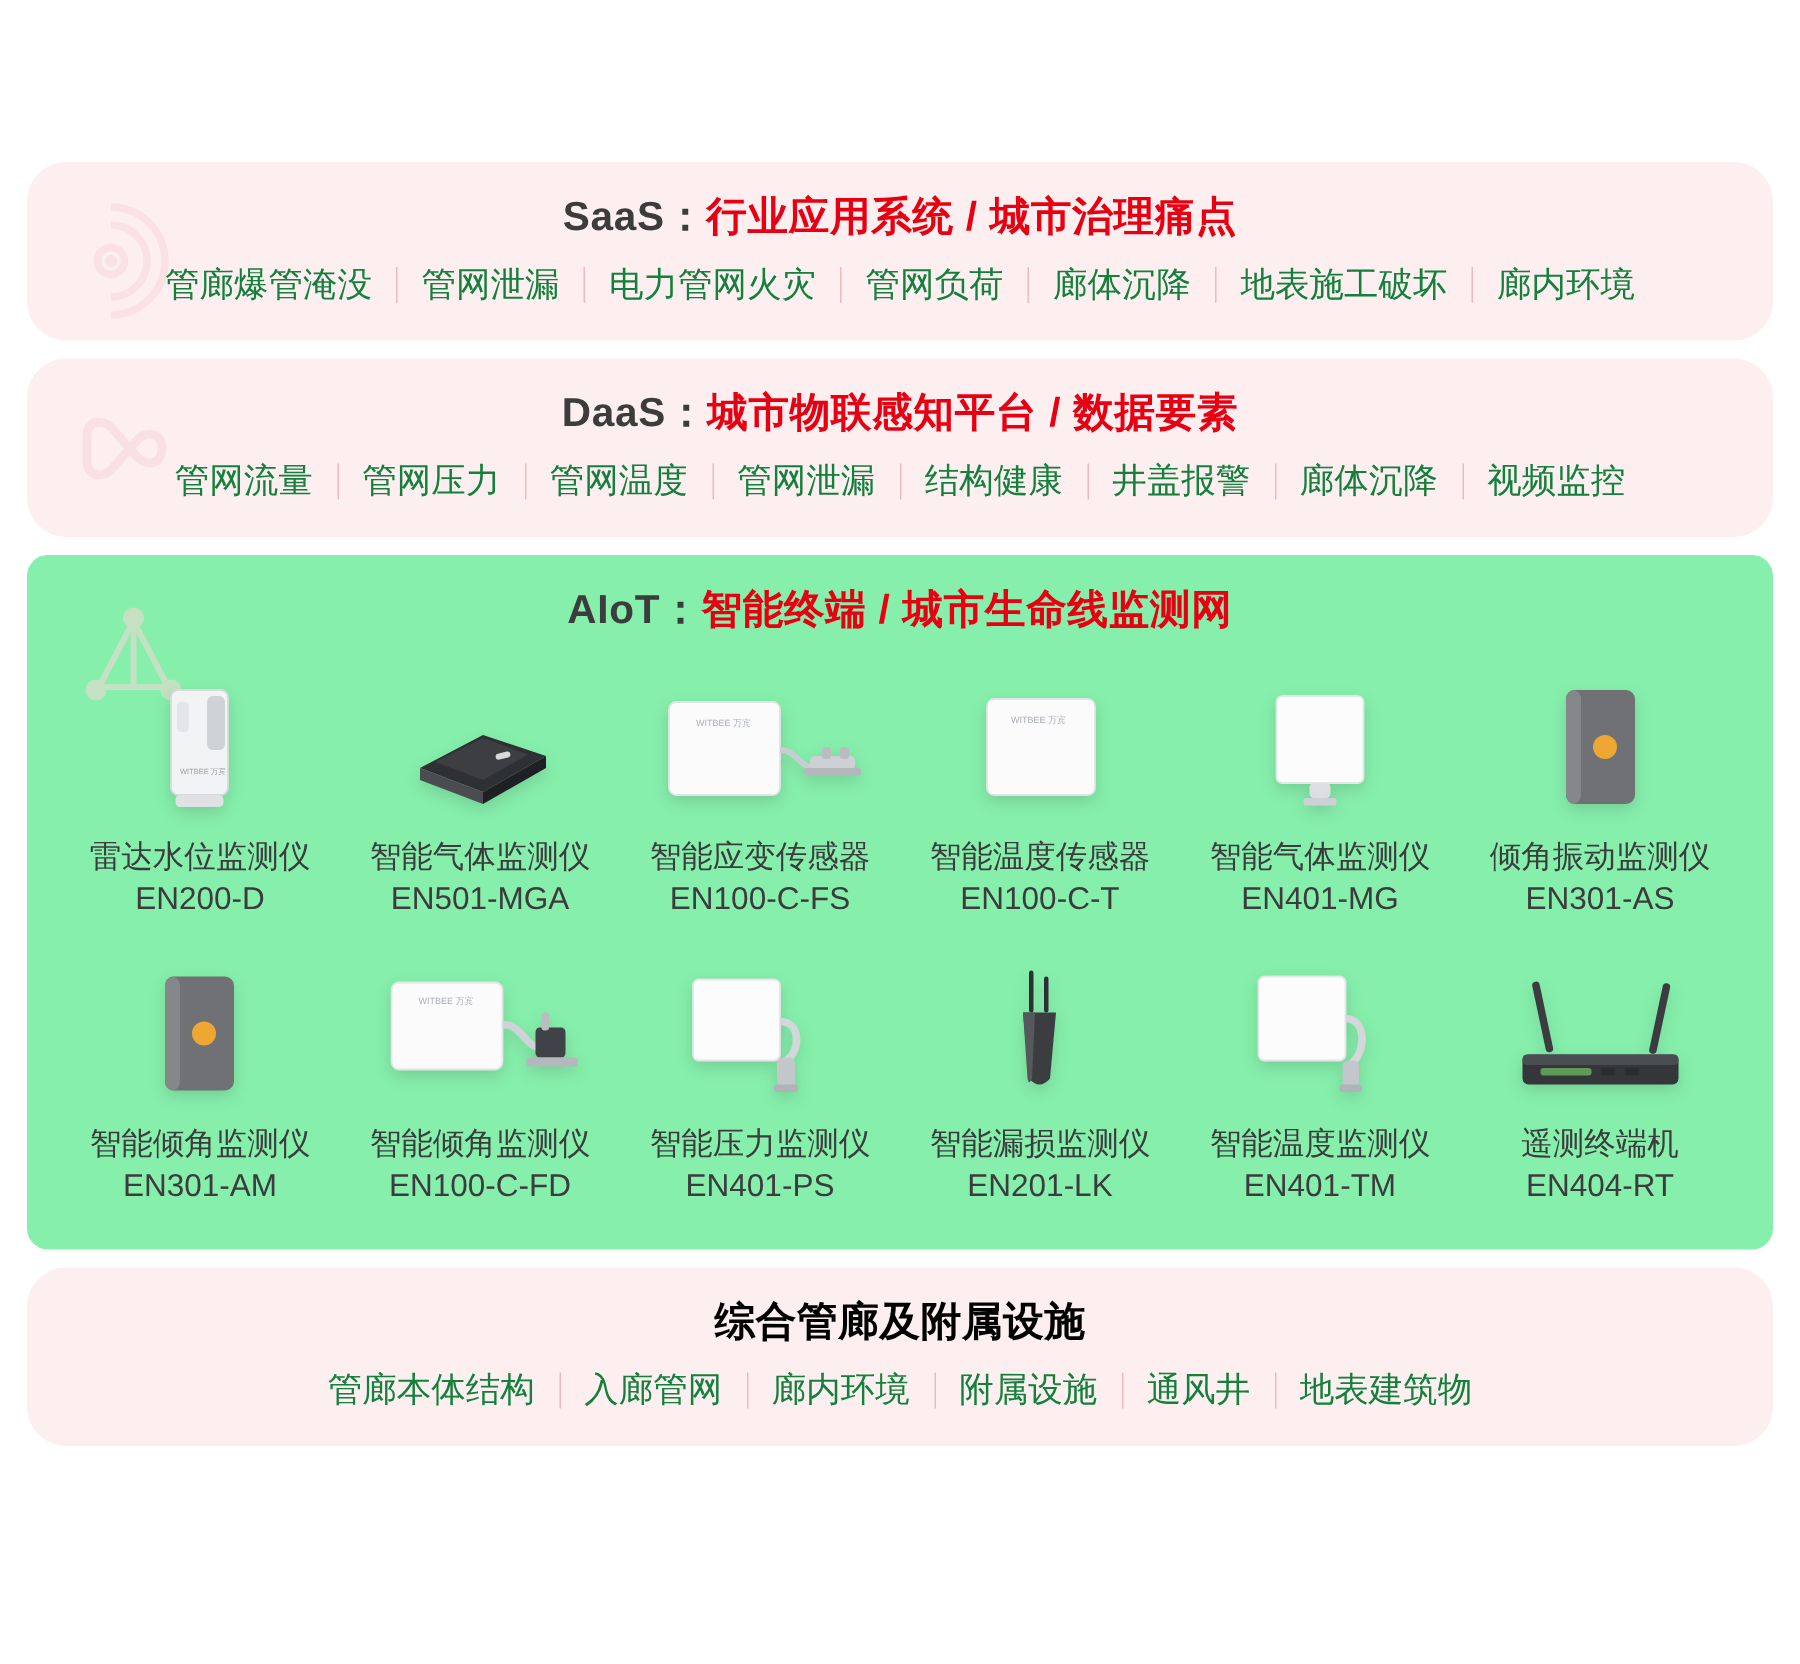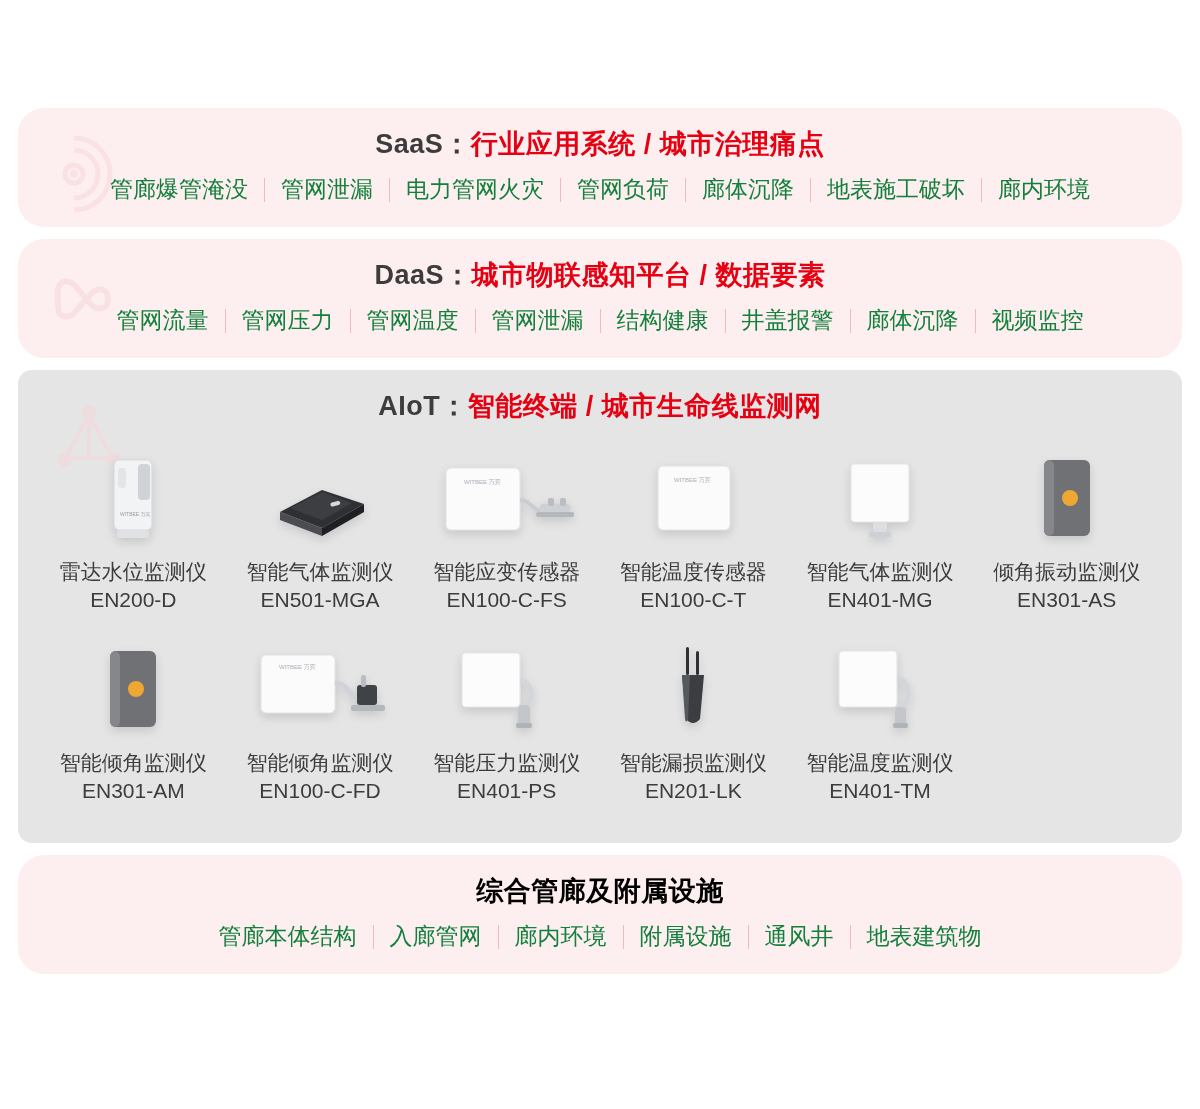--- a/index.html
+++ b/index.html
@@ -74,23 +74,23 @@
     top: 22px;
     width: 86px;
     height: 86px;
     z-index: 1;
     opacity: 0.55;
   }
   .wm svg { display:block; }
 
   
   .aiot {
-    background: #e5e5e5;
+    background: #86efac;
     border-radius: 14px;
-    padding-bottom: 14px;
+    padding-bottom: 4px;
   }
   .device-grid {
     display: grid;
     grid-template-columns: repeat(6, 1fr);
     row-gap: 6px;
     padding: 8px 22px 10px 22px;
     position: relative;
     z-index: 2;
   }
   .device {
@@ -354,20 +354,35 @@
             <rect x="24" y="6" width="58" height="56" rx="4" fill="#fcfcfd" stroke="#e4e6e9" stroke-width="1.2"></rect>
             <path d="M82 34 C96 34 96 56 86 64" fill="none" stroke="#d3d6da" stroke-width="5"></path>
             <rect x="80" y="62" width="11" height="18" rx="4" fill="#c3c6ca"></rect>
             <rect x="78" y="78" width="15" height="5" rx="2" fill="#b0b3b8"></rect>
           </svg>
         </div>
         <div class="device-name">智能温度监测仪</div>
         <div class="device-model">EN401-TM</div>
       </div>
 
+      <div class="device">
+        <div class="device-img">
+          <svg class="shadow" width="140" height="92" viewBox="0 0 140 92">
+            <rect x="24" y="10" width="5" height="48" rx="2.5" fill="#3a3c40" transform="rotate(-12 24 10)"></rect>
+            <rect x="112" y="10" width="5" height="48" rx="2.5" fill="#3a3c40" transform="rotate(12 112 10)"></rect>
+            <rect x="18" y="58" width="104" height="20" rx="4" fill="#34363a"></rect>
+            <rect x="18" y="58" width="104" height="7" rx="3" fill="#4a4d51"></rect>
+            <rect x="30" y="67" width="34" height="5" rx="2" fill="#5f9b58"></rect>
+            <rect x="70" y="67" width="10" height="5" rx="2" fill="#2a2c2f"></rect>
+            <rect x="86" y="67" width="10" height="5" rx="2" fill="#2a2c2f"></rect>
+          </svg>
+        </div>
+        <div class="device-name">遥测终端机</div>
+        <div class="device-model">EN404-RT</div>
+      </div>
 
     </div>
   </section>
 
   <section class="card bottom">
     <div class="card-title">综合管廊及附属设施</div>
     <div class="chip-row">
       <span class="chip">管廊本体结构</span>
       <span class="sep"></span>
       <span class="chip">入廊管网</span>

